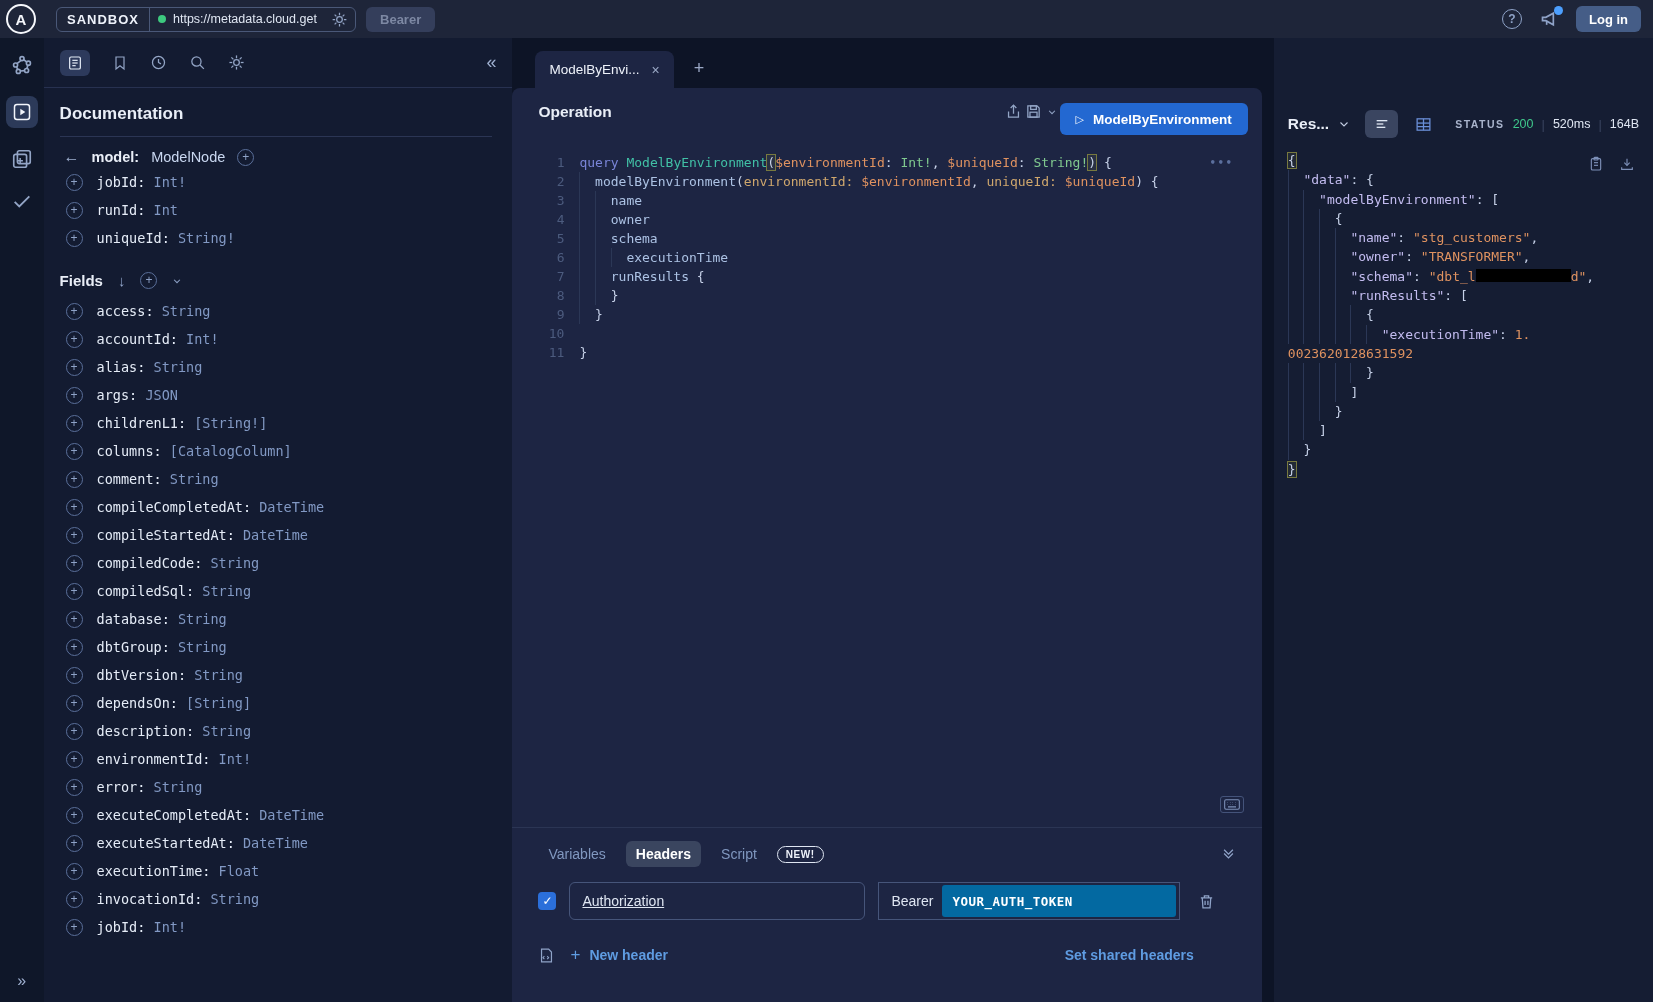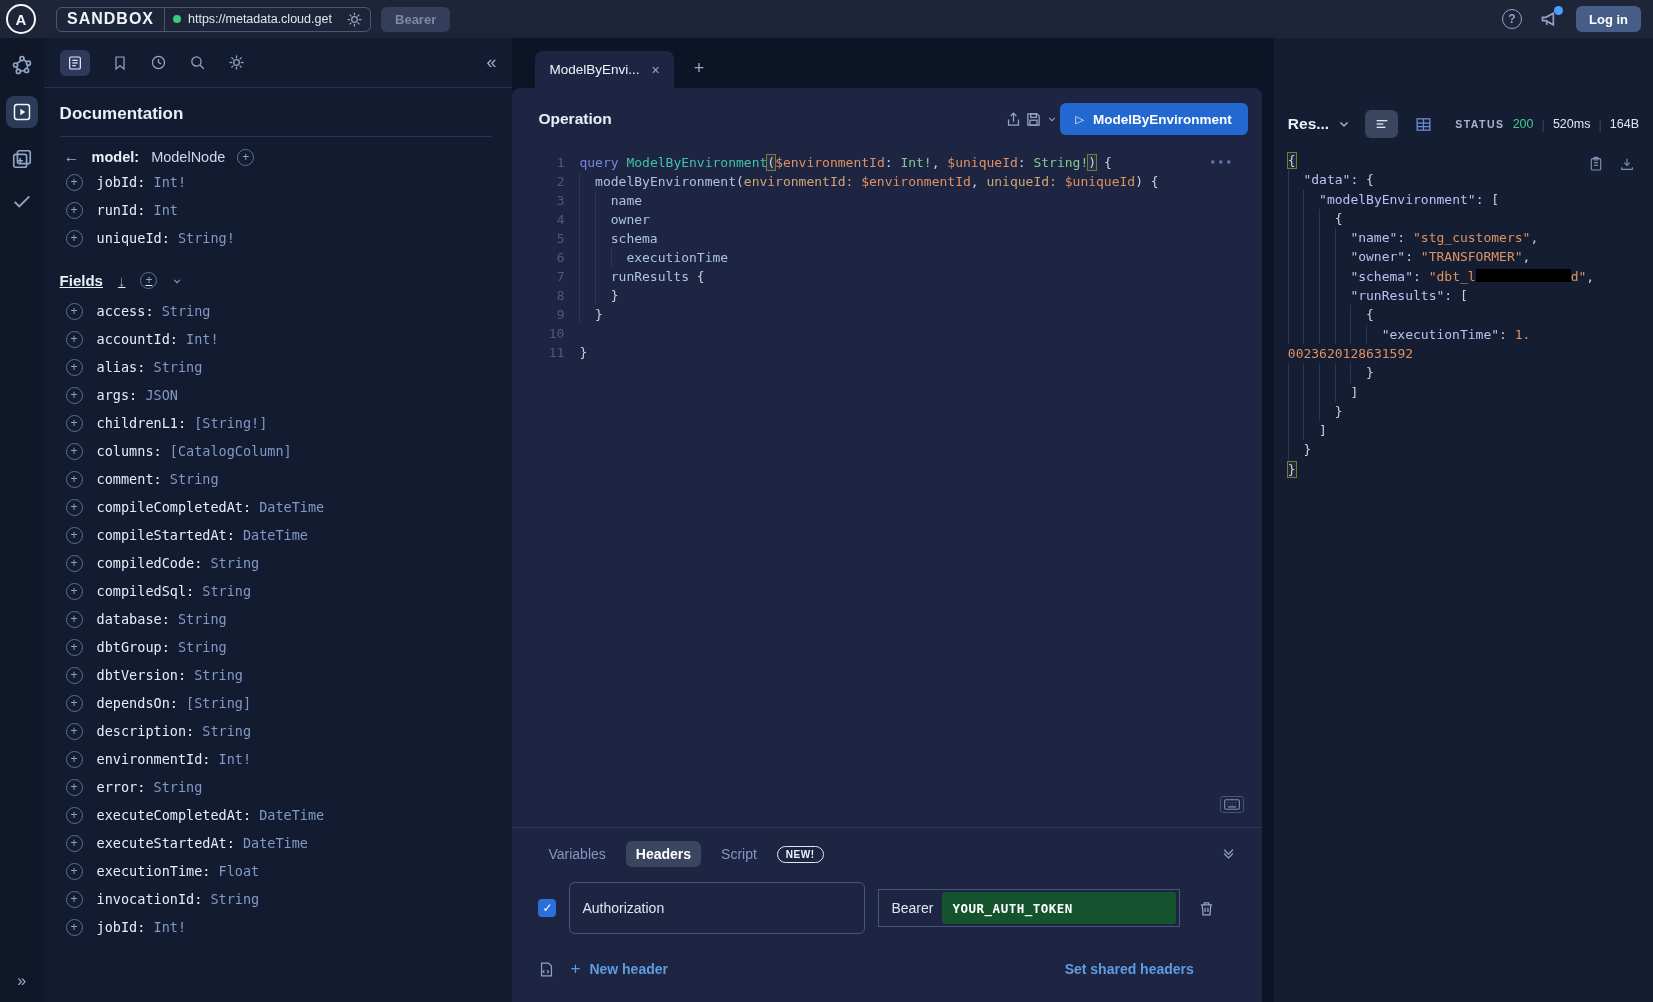--- a/index.html
+++ b/index.html
@@ -4,21 +4,21 @@
 <style>
   * { margin:0; padding:0; box-sizing:border-box; }
   html,body { width:1653px; height:1002px; overflow:hidden; }
   body { background:#0d1426; font-family:"Liberation Sans", sans-serif; color:#e9eef7; position:relative; }
   svg { display:block; }
 
   
   .topbar { height:38px; background:#1e2539; display:flex; align-items:center; padding:0 12px 0 6px; }
   .apollo-logo { width:30px; height:30px; border:2px solid #f5f7fb; border-radius:50%; display:flex; align-items:center; justify-content:center; font-weight:bold; font-size:15px; color:#f5f7fb; margin-right:20px; }
   .env-group { display:flex; align-items:stretch; border:1px solid #4a5878; border-radius:6px; height:25px; overflow:hidden; }
-  .sandbox-chip { display:flex; align-items:center; padding:0 10px; font-size:16px; font-weight:bold; letter-spacing:1px; color:#eef2fa; border-right:1px solid #4a5878;text-align:right; }
+  .sandbox-chip { display:flex; align-items:center; padding:0 10px; font-size:13px; font-weight:bold; letter-spacing:1px; color:#eef2fa; border-right:1px solid #4a5878;text-align:right; }
   .url-box { display:flex; align-items:center; gap:7px; padding:0 8px; width:205px; }
   .green-dot { width:8px; height:8px; border-radius:50%; background:#3dc97f; flex:0 0 auto; }
   .url-text { font-size:12.5px; color:#dfe6f2; white-space:nowrap; overflow:hidden; flex:1; }
   .publish-btn { margin-left:10px; height:25px; padding:0 14px; background:#343e5b; color:#7d88a3; border:none; border-radius:6px; font-size:13px; font-weight:bold; font-family:inherit; }
   .topbar-spacer { flex:1; }
   .help-btn { width:20px; height:20px; border:1.5px solid #8fa3c8; border-radius:50%; color:#8fa3c8; font-size:12px; font-weight:bold; display:flex; align-items:center; justify-content:center; margin-right:18px; }
   .announce { position:relative; margin-right:16px; color:#8fa3c8; }
   .announce .dot { position:absolute; top:-3px; right:-3px; width:9px; height:9px; border-radius:50%; background:#4c9ffe; }
   .login-btn { height:26px; padding:0 13px; background:#455d87; color:#fff; border:none; border-radius:6px; font-size:13px; font-weight:bold; font-family:inherit; }
 
@@ -37,37 +37,37 @@
   .tool-selected { background:#2d3a5c; border-radius:6px; padding:5px 7px; color:#e6edf8; }
   .collapse-left { margin-left:auto; font-size:18px; color:#9fb0d0; }
   .docs-body { flex:1; overflow:hidden; padding:16px 20px 0 16px; }
   .docs-title { font-size:17px; font-weight:bold; margin-bottom:12px; }
   .docs-divider { border:none; border-top:1px solid #2b3554; }
   .model-row { display:flex; align-items:center; gap:12px; padding:11px 0 2px 4px; }
   .back-arrow { font-size:16px; color:#9fb0d0; }
   .model-label { font-size:14.5px; font-weight:bold; }
   .model-type { font-size:14.5px; color:#c9d7f0; }
   .section-title { font-size:15px; font-weight:bold; margin:17px 0 7px 0; }
-  .fields-head { display:flex; align-items:center; gap:15px; margin:20px 0 8px 0;text-decoration:underline; }
+  .fields-head { display:flex; align-items:center; gap:15px; margin:20px 0 8px 0; }
   .sort-icon { color:#8fa3c8; font-size:15px; }
   .chev-sm { color:#8fa3c8; font-size:10px; }
   .doc-row { display:flex; align-items:center; gap:14px; height:28px; padding-left:6px; }
   .plus-circle { width:17px; height:17px; border:1px solid #5a6f9a; border-radius:50%; color:#8fa3c8; font-size:12px; line-height:15px; text-align:center; flex:0 0 auto; }
   .doc-field-text { font-family:"DejaVu Sans Mono", monospace; font-size:13.5px; }
   .fname { color:#e6edf8; }
   .ftype { color:#8299c4; }
 
   
   .middle { width:756px; display:flex; flex-direction:column; }
   .tabbar { height:50px; display:flex; align-items:flex-end; padding-left:23px; }
   .tab { height:37px; background:#1d2543; border-radius:8px 8px 0 0; display:flex; align-items:center; gap:12px; padding:0 14px; font-size:13.5px; color:#eef2fa; }
   .tab-close { color:#9aa8c5; font-size:14px; }
   .newtab-btn { color:#9aa8c5; font-size:18px; margin:0 0 9px 20px; }
   .card { flex:1; background:#1d2543; border-radius:8px 8px 0 0; display:flex; flex-direction:column; overflow:hidden; }
-  .op-header { display:flex; align-items:center; padding:15px 14px 10px 26px; gap:3px; }
+  .op-header { display:flex; align-items:flex-start; padding:15px 14px 10px 26px; gap:3px; }
   .op-title { font-size:15.5px; font-weight:bold; flex:1; }
   .hd-icon { color:#93a5c6; }
   .save-group { display:flex; align-items:center; gap:5px; color:#93a5c6; }
   .run-btn { height:32px; padding:0 16px; background:#2368d1; border:none; border-radius:6px; color:#fff; display:flex; align-items:center; gap:9px; font-family:inherit; }
   .run-play { font-size:11px; }
   .run-label { font-size:13.5px; font-weight:bold; }
 
   .editor { flex:1; display:flex; padding-top:8px; position:relative; font-family:"DejaVu Sans Mono", monospace; font-size:13px; line-height:19px; }
   .gutter { width:52px; text-align:right; color:#4c5b7e; flex:0 0 auto; }
   .codecol { margin-left:15px; flex:1; }
@@ -85,24 +85,24 @@
 
   
   .req-panel { border-top:1px solid #2b3554; height:175px; padding:13px 26px 0; position:relative; }
   .req-tabs { display:flex; align-items:center; gap:10px; }
   .req-tab { font-size:14px; color:#8198c0; padding:5px 10px; }
   .req-tab.active { background:#3a455f; border-radius:6px; color:#fff; font-weight:bold; }
   .new-badge { border:1px solid #dfe6f2; border-radius:10px; padding:2px 8px; font-size:10px; font-weight:bold; letter-spacing:.5px; color:#eef2fa; }
   .collapse-down { position:absolute; right:26px; top:18px; color:#8fa3c8; }
   .hdr-row { margin-top:15px; display:flex; align-items:center; gap:13px; }
   .checkbox { width:18px; height:18px; background:#2b6fda; border-radius:4px; color:#fff; font-size:12px; display:flex; align-items:center; justify-content:center; flex:0 0 auto; }
-  .name-input { width:296px; height:52px; border:1px solid #46557a; border-radius:6px; padding:0 12px; font-size:14px; color:#dfe6f2; display:flex; align-items:center; background:transparent; }
+  .name-input { width:296px; height:38px; border:1px solid #46557a; border-radius:6px; padding:0 12px; font-size:14px; color:#dfe6f2; display:flex; align-items:center; background:transparent;text-decoration:underline; }
   .value-box { width:302px; height:38px; border:1px solid #46557a; border-radius:0; display:flex; align-items:center; gap:9px; padding:0 3px 0 12px; }
   .value-prefix { font-size:14px; color:#dfe6f2; }
-  .value-token { flex:1; height:32px; background:#14532d; border-radius:3px; display:flex; align-items:center; padding:0 10px; font-family:"DejaVu Sans Mono", monospace; font-size:12.5px; font-weight:bold; color:#fff; letter-spacing:.5px; }
+  .value-token { flex:1; height:32px; background:#0369a1; border-radius:3px; display:flex; align-items:center; padding:0 10px; font-family:"DejaVu Sans Mono", monospace; font-size:12.5px; font-weight:bold; color:#fff; letter-spacing:.5px; }
   .trash-btn { color:#8fa3c8; margin-left:5px; }
   .req-footer { margin-top:25px; display:flex; align-items:center; gap:15px; padding-right:42px; }
   .env-icon { color:#8fa3c8; }
   .new-header-btn { color:#5f9ce2; font-size:14px; font-weight:bold; display:flex; align-items:center; gap:9px; }
   .new-header-btn .plus { font-size:17px; font-weight:normal; }
   .footer-spacer { flex:1; }
   .shared-headers-btn { color:#5f9ce2; font-size:14px; font-weight:bold; }
 
   
   .response { flex:1; background:#151d33; margin-left:12px; position:relative; display:flex; flex-direction:column; }

